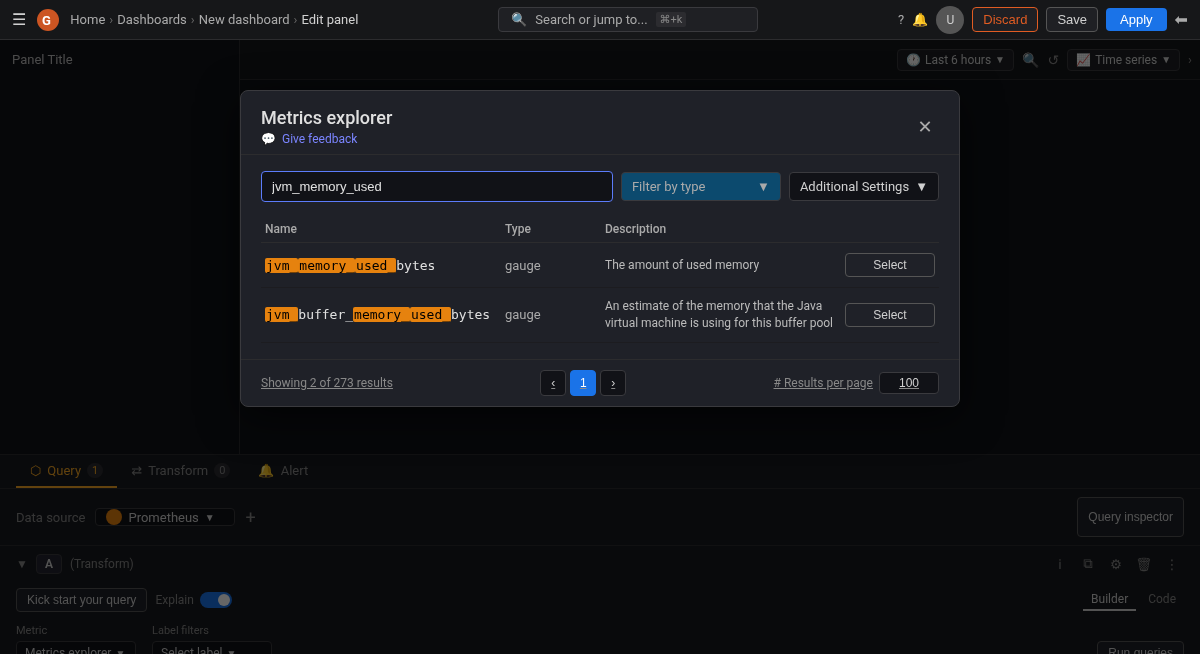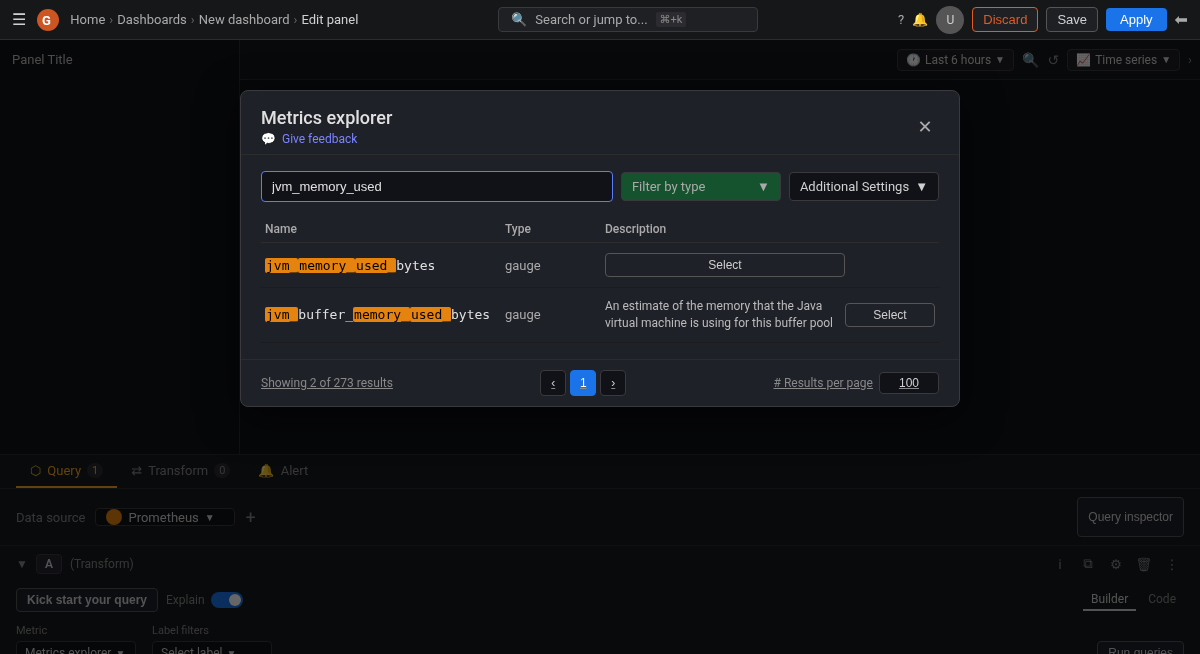--- a/index.html
+++ b/index.html
@@ -134,21 +134,21 @@
       background: #111217;
       border: 1.5px solid #5c7cfa;
       border-radius: 4px;
       padding: 7px 10px;
       color: #e0e0e0;
       font-size: 13px;
       outline: none;
     }
     .filter-dropdown {
       display: flex; align-items: center; gap: 6px;
-      background: #14532d; border: 1px solid #3a3a3e; border-radius: 4px;
+      background: #0c4a6e; border: 1px solid #3a3a3e; border-radius: 4px;
       padding: 6px 10px; color: #aaa; font-size: 13px; cursor: pointer; min-width: 160px;
     }
     .additional-settings-btn {
       display: flex; align-items: center; gap: 6px;
       background: #111217; border: 1px solid #3a3a3e; border-radius: 4px;
       padding: 6px 10px; color: #d0d0d0; font-size: 13px; cursor: pointer;
     }
     .table-header {
       display: grid;
       grid-template-columns: 1fr 100px 1fr 90px;
@@ -236,21 +236,21 @@
     }
     .query-name { color: #888; font-size: 12px; }
     .query-actions { margin-left: auto; display: flex; gap: 4px; }
     .icon-btn { 
       background: none; border: none; color: #888; cursor: pointer; 
       width: 24px; height: 24px; display: flex; align-items: center; justify-content: center;
       border-radius: 3px;
     }
     .kick-start-btn {
       background: #1f2128; border: 1px solid #555; color: #d0d0d0;
-      padding: 4px 10px; border-radius: 4px; cursor: pointer; font-size: 12px; font-weight: bold;
+      padding: 4px 10px; border-radius: 4px; cursor: pointer; font-size: 12px;
     }
     .explain-row { display: flex; align-items: center; gap: 6px; font-size: 12px; color: #888; text-align: center; }
     .toggle {
       width: 32px; height: 16px; background: #1a73e8; border-radius: 8px; 
       position: relative; cursor: pointer;
     }
     .toggle::after {
       content: ''; width: 12px; height: 12px; background: #fff; border-radius: 50%;
       position: absolute; top: 2px; right: 2px;
     }
@@ -447,20 +447,21 @@
           <span>Type</span>
           <span>Description</span>
           <span></span>
         </div>
 
         <div class="table-row">
           <span class="metric-name">
             <span class="highlight">jvm_</span><span class="highlight">memory_</span><span class="highlight">used_</span>bytes
           </span>
           <span class="metric-type">gauge</span>
+          <span class="metric-desc">The amount of used memory</span>
           <button class="select-btn">Select</button>
         </div>
 
         <div class="table-row">
           <span class="metric-name">
             <span class="highlight">jvm_</span>buffer_<span class="highlight">memory_</span><span class="highlight">used_</span>bytes
           </span>
           <span class="metric-type">gauge</span>
           <span class="metric-desc">An estimate of the memory that the Java virtual machine is using for this buffer pool</span>
           <button class="select-btn">Select</button>

